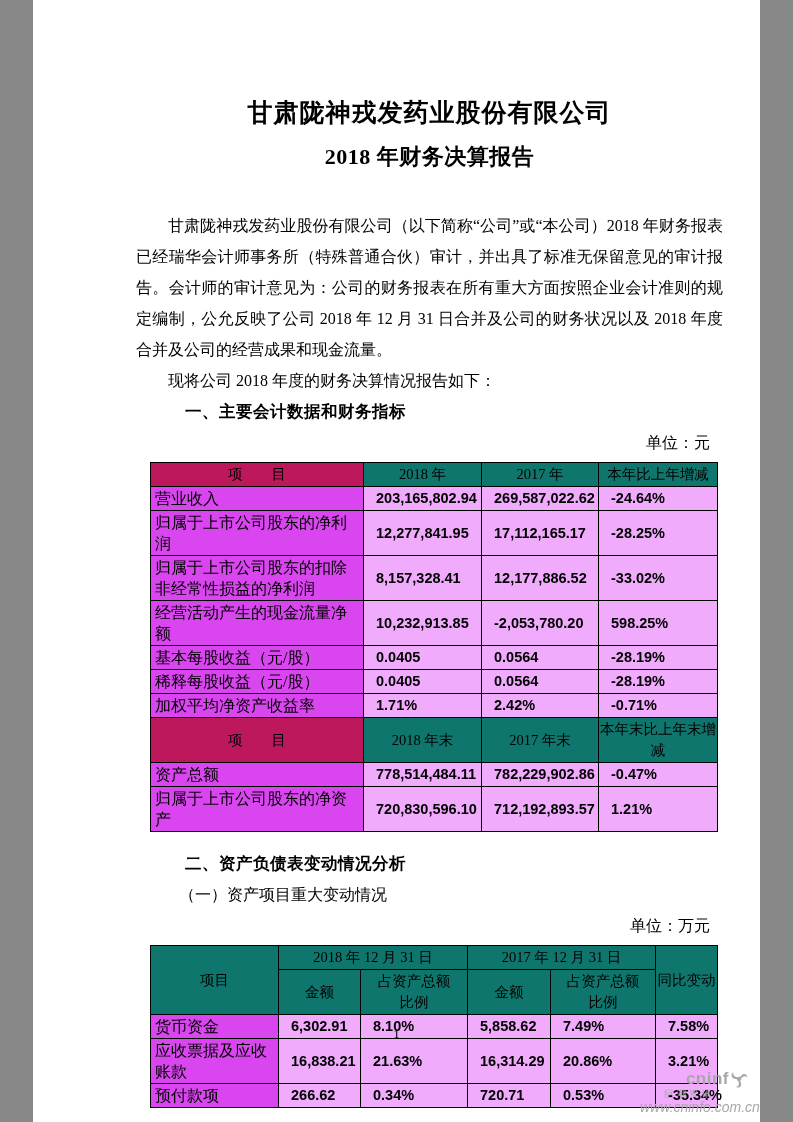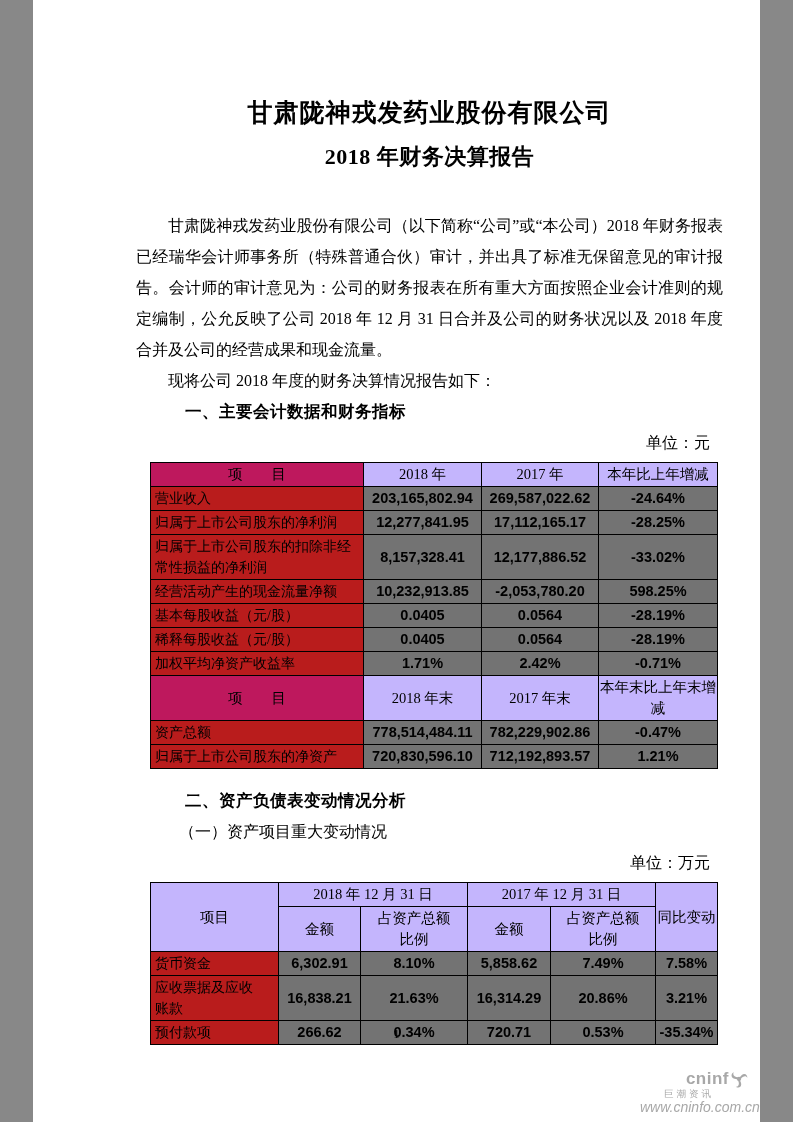--- a/index.html
+++ b/index.html
@@ -42,31 +42,31 @@
   }
 
   table.fin {
     border-collapse:collapse; table-layout:fixed;
     width:567px; margin-left:14px;
     border:1.5px solid #000;
   }
   table.fin td { border:1px solid #000; vertical-align:middle; }
   td.hcell {
     text-align:center; font-size:14.5px; line-height:21px;
-    padding:1px 1px; white-space:pre-line; background:#c4b5fd;
+    padding:1px 1px; white-space:pre-line; background:#0f766e;
   }
   td.lbg { background:#be185d; }
   td.item {
-    background:#b91c1c; text-align:left; font-size:14px;
+    background:#d946ef; text-align:left; font-size:16px;
     line-height:21px; padding:1px 4px; white-space:pre-line;
   }
   td.num {
     font-family:"Liberation Sans","DejaVu Sans",sans-serif;
-    font-weight:bold; font-size:14.5px; text-align:center;
-    line-height:21px; padding:1px 0; background:#737373;
+    font-weight:bold; font-size:14.5px; text-align:left;
+    line-height:21px; padding:1px 12px; background:#f0abfc;
   }
 
   .pagenum {
     position:absolute; left:0; right:0; top:1026px;
     text-align:center; font-size:13px;
   }
 
   .cninfo {
     position:absolute; right:8px; top:1070px; width:112px;
     text-align:center; color:#a8a8a8;

